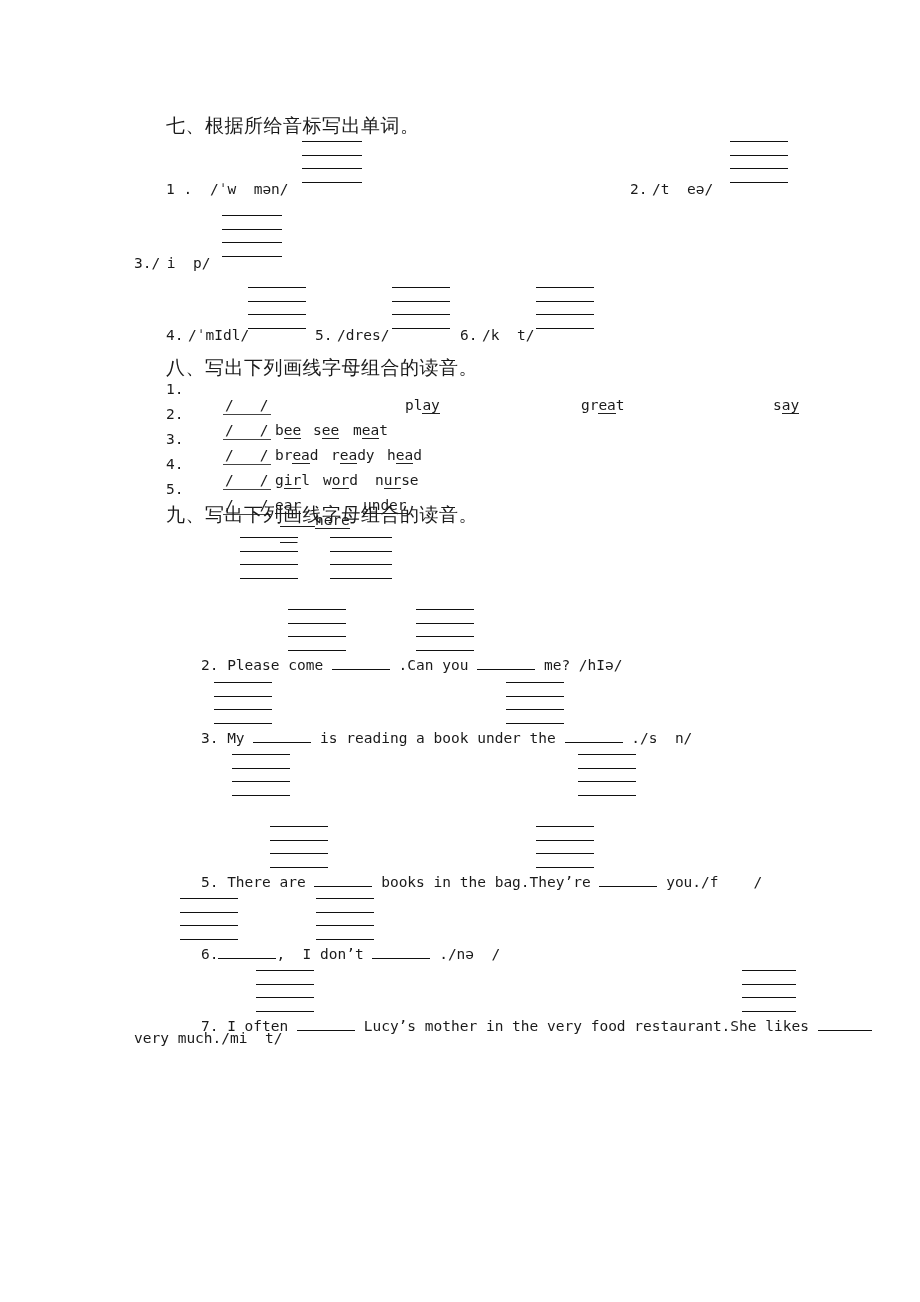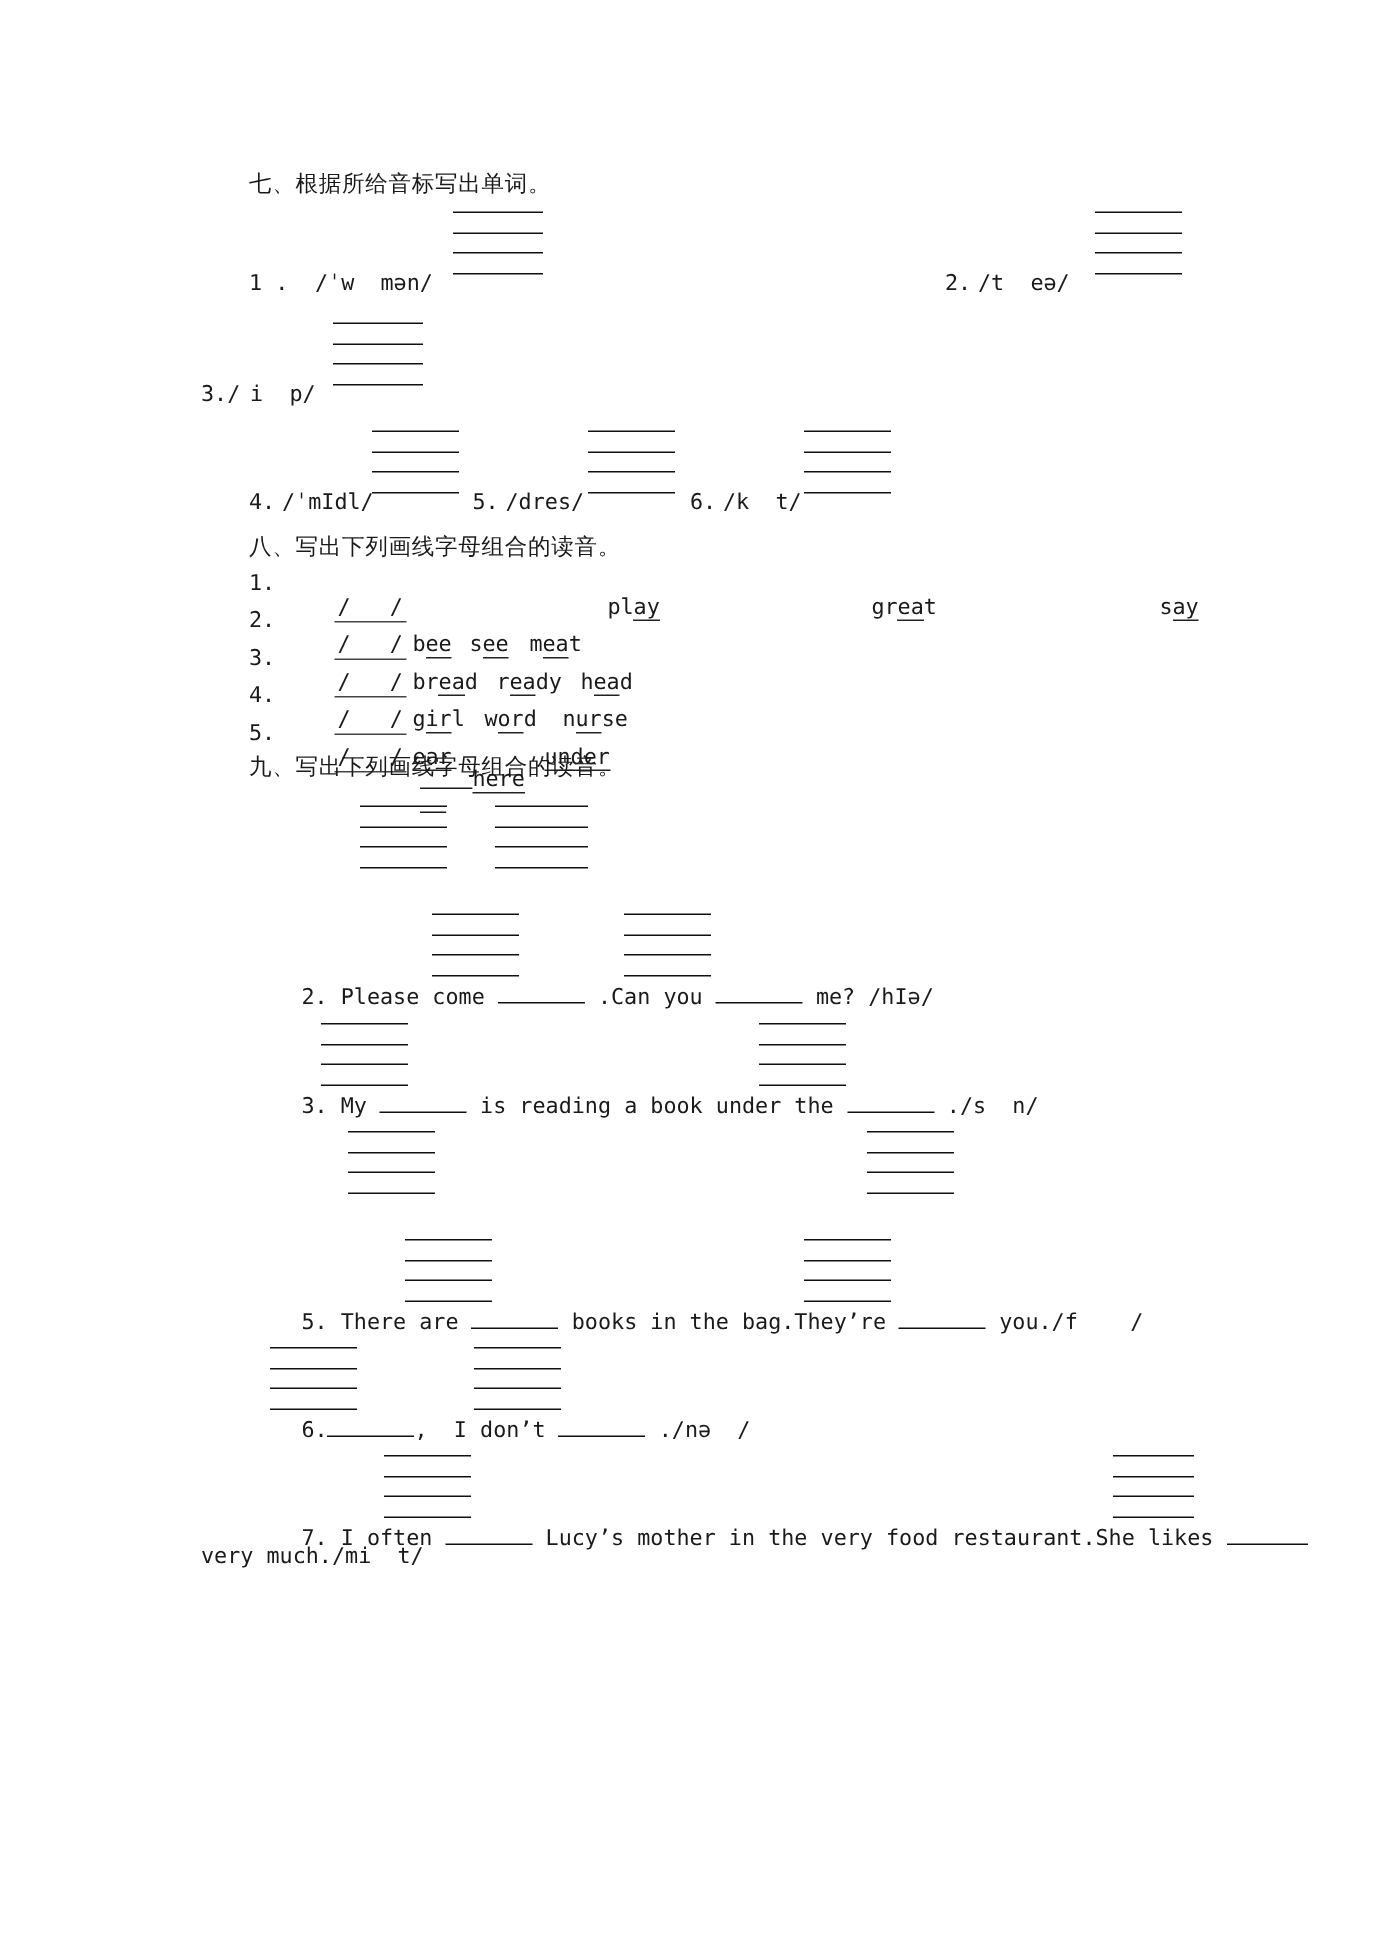--- a/index.html
+++ b/index.html
@@ -18,21 +18,21 @@
 
   .page {
     position: relative;
     width: 920px;
     height: 1302px;
   }
 
   
   .cn {
     font-family: "DejaVu Sans", "Liberation Sans", sans-serif;
-    font-size: 15px;
+    font-size: 19px;
     letter-spacing: 0.5px;
     color: #1a1a1a;
   }
   .mono {
     font-family: "DejaVu Sans Mono", "Liberation Mono", monospace;
     font-size: 14.5px;
     color: #1a1a1a;
     white-space: pre;
   }
 

